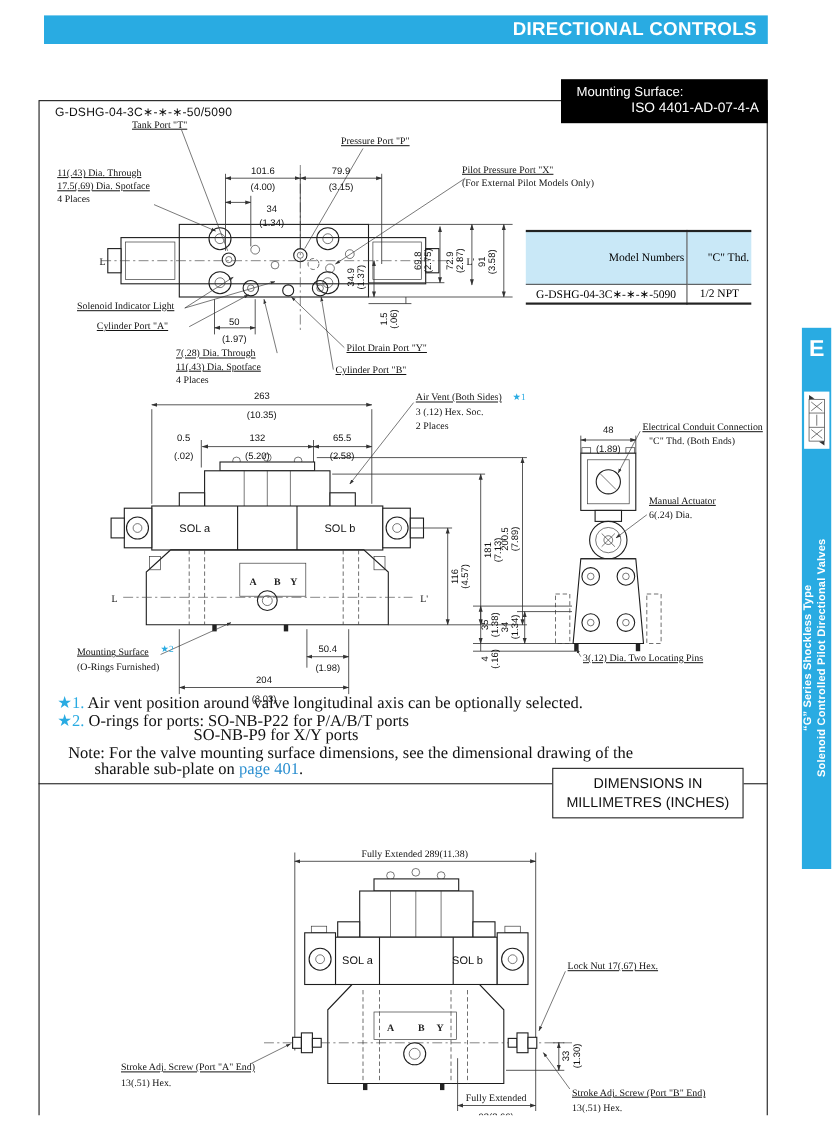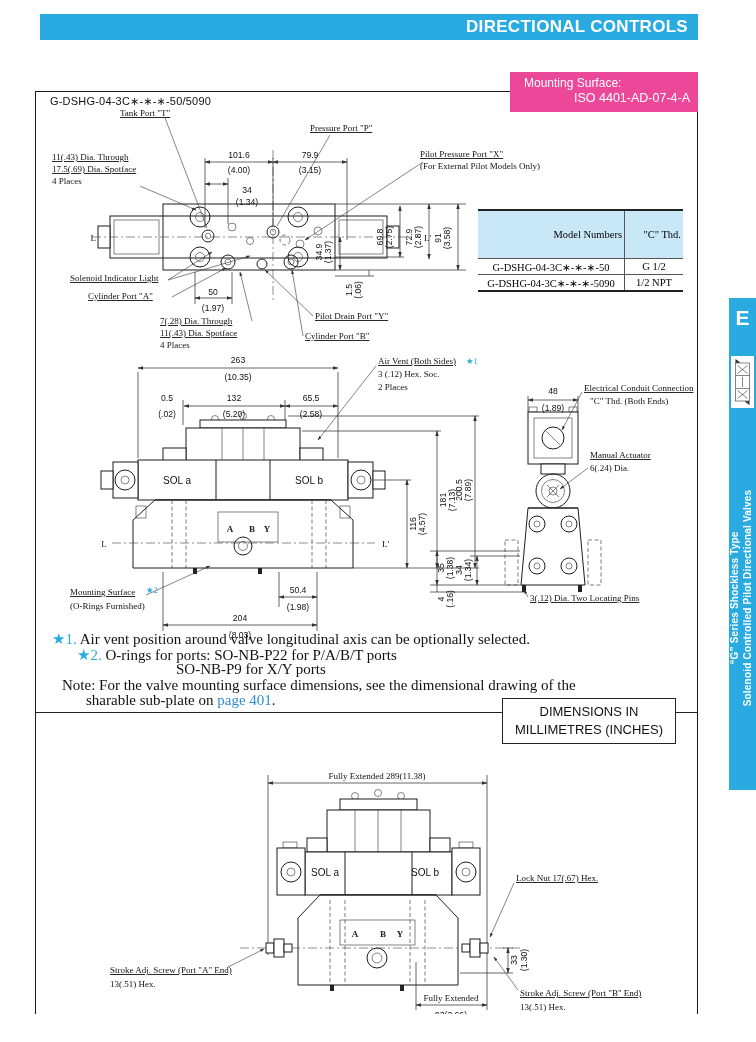--- a/index.html
+++ b/index.html
@@ -4,21 +4,21 @@
 <style>
   html,body{margin:0;padding:0;background:#fff;}
   .page{position:relative;width:756px;height:1014px;background:#fff;overflow:hidden;
         font-family:"Liberation Serif",serif;}
   .abs{position:absolute;}
   .banner{left:40px;top:14px;width:658px;height:26px;background:#29ABE2;color:#fff;
           font-family:"Liberation Sans",sans-serif;font-weight:bold;font-size:17px;
           line-height:26px;text-align:right;padding-right:10px;box-sizing:border-box;letter-spacing:.3px;}
   .frame{left:35px;top:91px;width:663px;height:939px;border:1.6px solid #1a1a1a;box-sizing:border-box;}
   .model-title{left:50px;top:95px;font-family:"Liberation Sans",sans-serif;font-size:11px;color:#111;letter-spacing:.2px;}
-  .mount-box{left:510px;top:72px;width:188px;height:40px;background:#ec4899;color:#fff;
+  .mount-box{left:510px;top:72px;width:188px;height:40px;background:#000000;color:#fff;
              font-family:"Liberation Sans",sans-serif;font-size:12px;box-sizing:border-box;padding:4px 8px 0 14px;}
   .mount-box .l2{text-align:right;font-size:12.5px;margin-top:1px;}
   .dtable{left:478px;top:209px;width:205px;border-collapse:collapse;font-size:10.5px;
           border-top:2.4px solid #222;border-bottom:2.4px solid #222;}
   .dtable th{background:#C9E8F7;font-weight:normal;border:0.8px solid #555;border-top:none;padding:18px 2px;text-align:right;}
   .dtable td{border:0.8px solid #555;text-align:center;padding:1.5px 2px;}
   .dtable th:first-child,.dtable td:first-child{border-left:none;}
   .dtable th:last-child,.dtable td:last-child{border-right:none;}
   .dtable tr:last-child td{border-bottom:none;}
   .notes{font-size:15px;color:#111;white-space:nowrap;}
@@ -72,35 +72,31 @@
     <div class="l2">ISO 4401-AD-07-4-A</div>
   </div>
 
   <table class="abs dtable">
     <tbody>
         <tr>
       <th style="width:142px">Model Numbers</th>
       <th>"C" Thd.</th>
     </tr>
     <tr>
-      <td>G-DSHG-04-3C∗-∗-∗-50</td>
-      <td>G 1/2</td>
-    </tr>
-    <tr>
       <td>G-DSHG-04-3C∗-∗-∗-5090</td>
       <td>1/2 NPT</td>
     </tr>
   </tbody>
     </table>
 
   <div class="abs notes" style="left:52px;top:630px;">
     <span class="star-t">★1.</span>
     <span>Air vent position around valve longitudinal axis can be optionally selected.</span>
   </div>
-  <div class="abs notes" style="left:52px;top:646px;margin-left:25px;">
+  <div class="abs notes" style="left:52px;top:646px;">
     <span class="star-t">★2.</span>
     <span>O-rings for ports: SO-NB-P22 for P/A/B/T ports</span>
   </div>
   <div class="abs notes" style="left:176px;top:661px;">SO-NB-P9 for X/Y ports</div>
   <div class="abs notes" style="left:62px;top:677px;">Note: For the valve mounting surface dimensions, see the dimensional drawing of the</div>
   <div class="abs notes" style="left:86px;top:692px;">
     <span>sharable sub-plate on </span><span class="link">page 401</span><span>.</span>
   </div>
 
   <div class="abs divider"></div>

